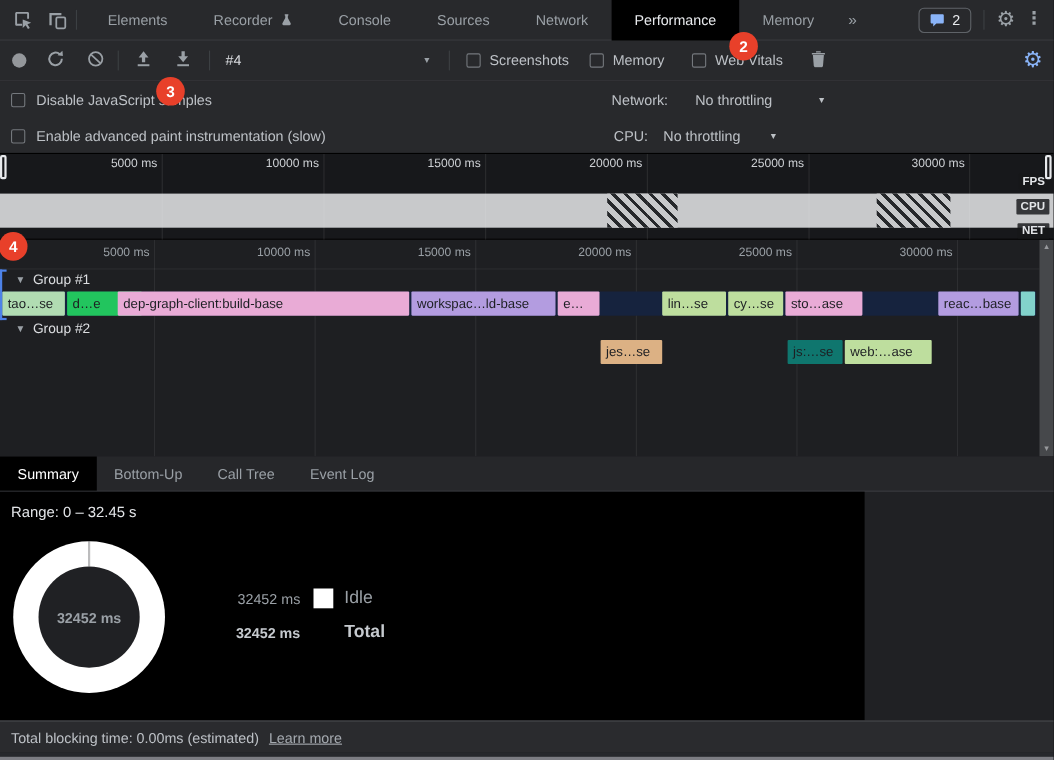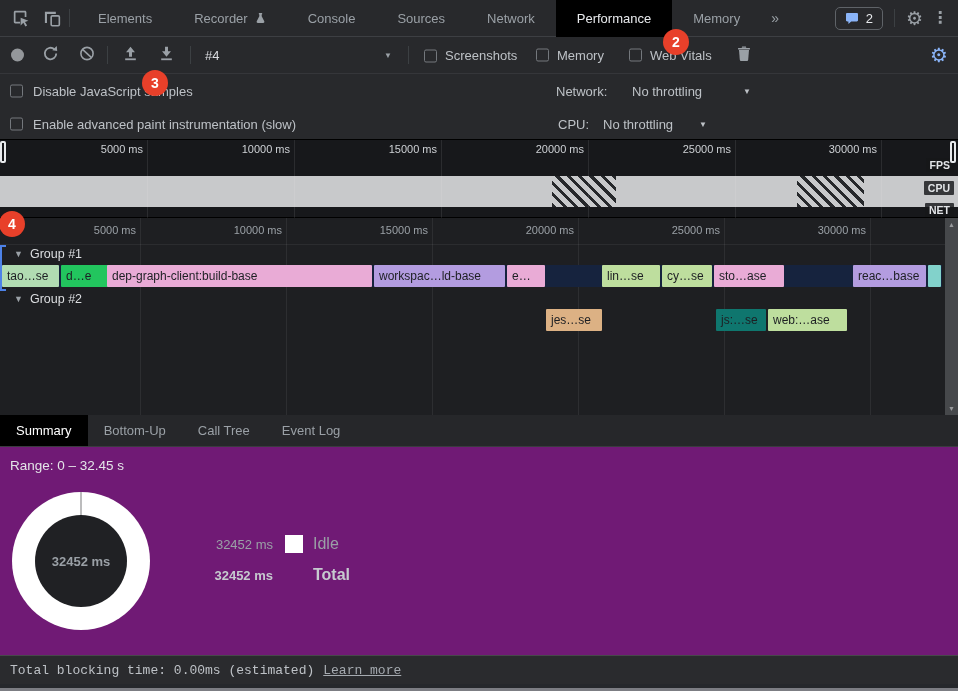--- a/index.html
+++ b/index.html
@@ -60,36 +60,36 @@
            border-top:2px solid #4d82e8;border-bottom:2px solid #4d82e8;z-index:6;}
   #fl-scroll{position:absolute;right:0;top:0;width:13px;height:197px;background:#46484b;
              display:flex;flex-direction:column;justify-content:space-between;align-items:center;padding:3px 0;}
   .scr-arrow{font-size:7px;color:#97999c;}
   
   #dtabs{position:absolute;left:0;top:415px;width:958px;height:32px;background:#26272a;
          border-bottom:1px solid #3a3b3f;display:flex;align-items:stretch;}
   .dtab{display:flex;align-items:center;padding:0 16px;color:#9aa0a6;}
   .dtab.selected{background:#000;color:#fff;}
   
-  #summary{position:absolute;left:0;top:447px;width:958px;height:208px;background:#701a75;}
+  #summary{position:absolute;left:0;top:447px;width:786px;height:208px;background:#000000;}
   #range-label{position:absolute;left:10px;top:11px;color:#e3e5e8;font-size:13.5px;}
   #donut{position:absolute;left:12px;top:45px;width:138px;height:138px;border-radius:50%;background:#fff;}
   #donut-hole{position:absolute;left:23px;top:23px;width:92px;height:92px;border-radius:50%;background:#202124;
               display:flex;align-items:center;justify-content:center;}
   #donut-seam{position:absolute;left:68px;top:0;width:2px;height:23px;background:rgba(32,33,36,.3);}
   #donut-label{color:#9aa0a6;font-weight:bold;font-size:13px;}
   #legend{position:absolute;left:193px;top:88px;display:flex;flex-direction:column;gap:13px;}
   .lrow{display:flex;align-items:center;}
   .lval{width:80px;text-align:right;color:#9aa0a6;font-size:13px;}
   .lsw{width:18px;height:18px;margin:0 10px 0 12px;flex:0 0 auto;}
   .llab{color:#9aa0a6;font-size:16px;}
   .lrow.bold .lval,.lrow.bold .llab{font-weight:bold;color:#c6cacf;}
   
   #footer{position:absolute;left:0;top:655px;width:958px;height:29px;background:#2a2b2e;
-          border-top:1px solid #47484b;display:flex;align-items:center;padding-left:10px;gap:9px;font-family:Liberation Mono, monospace;}
+          border-top:1px solid #47484b;display:flex;align-items:center;padding-left:10px;gap:9px;}
   #footer-link{color:#a5aab0;text-decoration:underline;}
   #bottomstrip{position:absolute;left:0;top:684px;width:958px;height:7px;background:#26282c;
                border-bottom:3px solid #7c7d83;}
   
   .badge{position:absolute;width:26px;height:26px;border-radius:50%;background:#e8402a;color:#fff;
          font-weight:bold;font-size:14px;display:flex;align-items:center;justify-content:center;z-index:60;}
 </style>
 </head>
 <body>
 
@@ -187,21 +187,21 @@
     <div class="abs dd-arrow" style="left:384px;">▼</div>
     <div class="abs tsep" style="left:408px;"></div>
     <div class="abs" style="left:737px;">
       <svg width="14" height="16" viewBox="0 0 14 16">
         <path d="M2 4.6h10l-.8 9.6c-.07.8-.7 1.4-1.5 1.4H4.3c-.8 0-1.43-.6-1.5-1.4L2 4.6z" fill="#9aa0a6"></path>
         <rect x="1" y="2.6" width="12" height="1.5" rx=".5" fill="#9aa0a6"></rect>
         <rect x="4.8" y="1" width="4.4" height="1.3" rx=".4" fill="#9aa0a6"></rect>
       </svg>
     </div>
     <div class="abs" style="right:10px;color:#8ab4f8;font-size:20px;line-height:1;">⚙</div>
-  <div class="cbgroup" style="left: 424px; align-items: flex-end;">
+  <div class="cbgroup" style="left: 424px;">
         <span class="cbox"></span>
         <span class="cblabel">Screenshots</span>
       </div>
       <div class="cbgroup" style="left: 536px;">
         <span class="cbox"></span>
         <span class="cblabel">Memory</span>
       </div>
       <div class="cbgroup" style="left: 629px;">
         <span class="cbox"></span>
         <span class="cblabel">Web Vitals</span>

